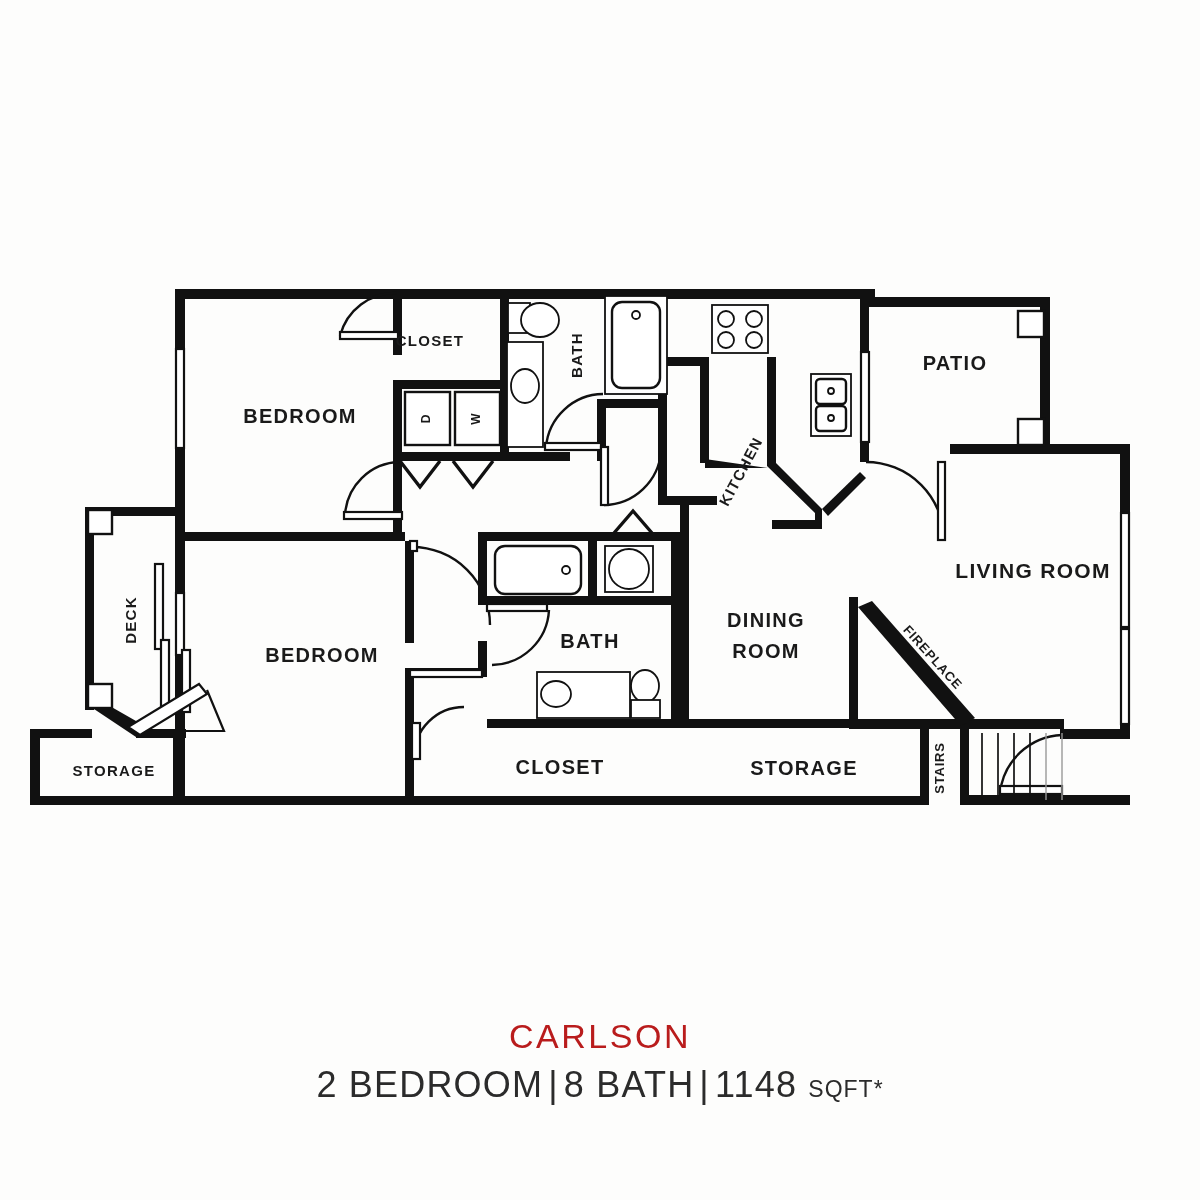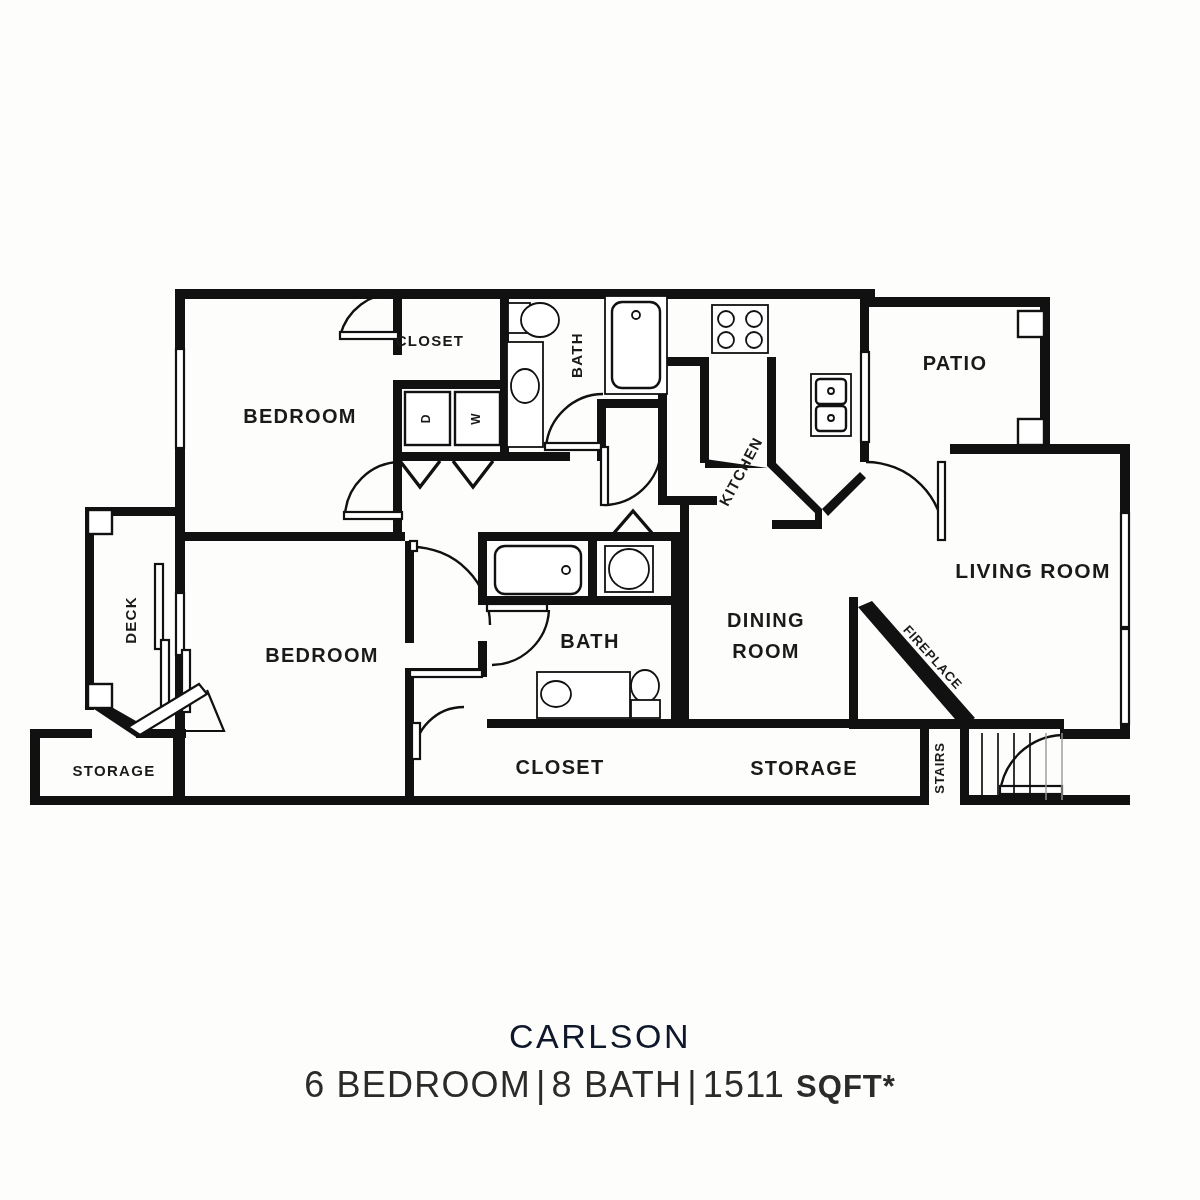--- a/index.html
+++ b/index.html
@@ -111,38 +111,37 @@
     left: 0;
     top: 1015px;
     width: 1200px;
     text-align: center;
   }
   #caption .title {
     font-family: "Liberation Sans", sans-serif;
     font-size: 34px;
     font-weight: 400;
     letter-spacing: 2.5px;
-    color: #0f172a;
+    color: #b91c1c;
     line-height: 1.25;
   }
   #caption .subtitle {
     font-family: "Liberation Sans", sans-serif;
     font-size: 36px;
     font-weight: 400;
     letter-spacing: 1.2px;
     color: #2b2b2b;
     line-height: 1.3;
     margin-top: 4px;
     white-space: nowrap;
   }
   #caption .subtitle .sep { padding: 0 5px; color: #2b2b2b; }
   #caption .subtitle .unit {
-    font-size: 31px;
+    font-size: 23px;
     letter-spacing: 1px;
-    font-weight: bold;
   }
 </style>
 </head>
 <body>
 
 <div id="page">
 
   <div id="plan-wrap">
     <svg id="floorplan" viewBox="0 0 1200 1010" xmlns="http://www.w3.org/2000/svg">
 
@@ -380,16 +379,16 @@
         <text class="room md" x="766" y="653">ROOM</text>
         <text class="room lg" x="1033" y="572">LIVING ROOM</text>
         <text class="room md" x="804" y="770">STORAGE</text>
       </g>
 
     </svg>
   </div>
 
   <div id="caption">
     <div class="title">CARLSON</div>
-    <div class="subtitle"><span>6 BEDROOM</span><span class="sep">|</span><span>8 BATH</span><span class="sep">|</span><span>1511</span> <span class="unit">SQFT*</span></div>
+    <div class="subtitle"><span>2 BEDROOM</span><span class="sep">|</span><span>8 BATH</span><span class="sep">|</span><span>1148</span> <span class="unit">SQFT*</span></div>
   </div>
 
 </div>
 
 </body></html>

